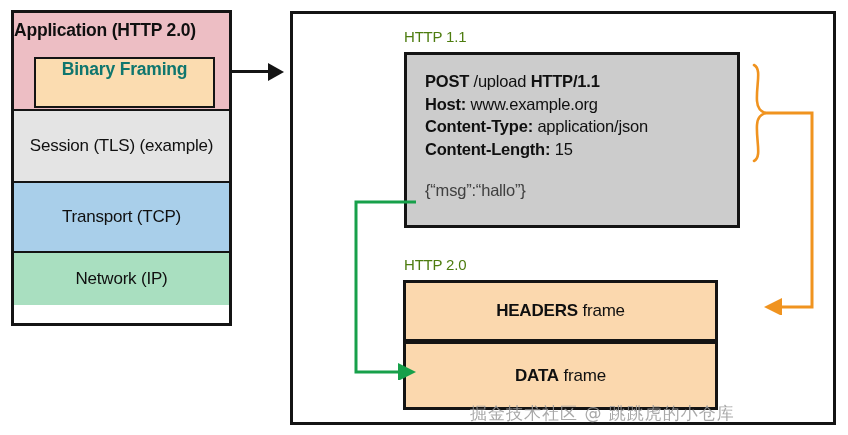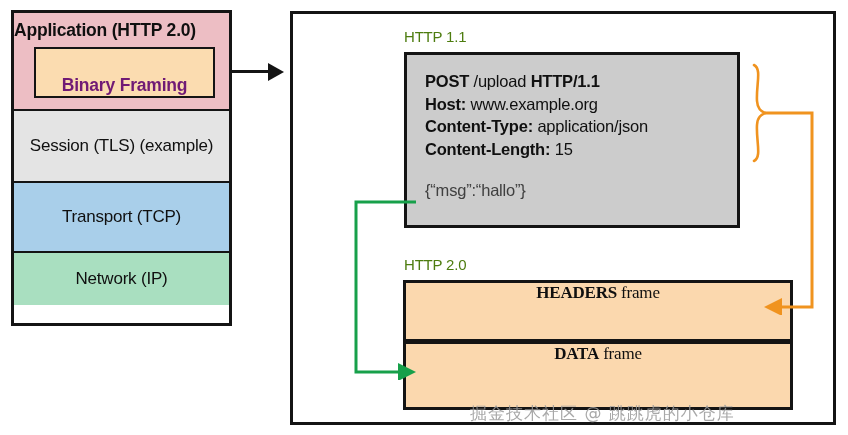--- a/index.html
+++ b/index.html
@@ -51,32 +51,32 @@
     position: absolute;
     top: 7px;
     left: 0;
     width: 100%;
     font-weight: bold;
     font-size: 17.5px;
   }
   #binary-framing {
     position: absolute;
     left: 20px;
-    top: 34px;
+    top: 44px;
     width: 181px;
     height: 51px;
     background: #fbdcb0;
     border: 2.5px solid #141414;
     box-sizing: border-box;
     display: flex;
-    align-items: flex-end;
+    align-items: flex-start;
     justify-content: center;
     font-weight: bold;
     font-size: 17.5px;
-    color: #701a75;
+    color: #0f766e;
   }
   #layer-session {
     top: 98px;
     height: 72px;
     background: #e4e4e4;
     border-bottom: 2.5px solid #141414;
   }
   #layer-transport {
     top: 170px;
     height: 70px;
@@ -156,30 +156,30 @@
     font-size: 16.5px;
     color: #404040;
     white-space: nowrap;
     letter-spacing: -0.2px;
   }
 
   
   .frame {
     position: absolute;
     left: 403px;
-    width: 390px;
+    width: 315px;
     background: #fbd8ae;
     border: 3px solid #141414;
     box-sizing: border-box;
     display: flex;
+    align-items: center;
     justify-content: center;
     font-size: 17px;
     color: #101010;
     letter-spacing: -0.2px;
-    font-family: Liberation Serif, serif;
   }
   #frame-headers { top: 280px; height: 62px; }
   #frame-data    { top: 341px; height: 69px; }
   .frame b { font-weight: bold; }
 
   
   #orange-brace {
     position: absolute;
     left: 748px;
     top: 63px;

